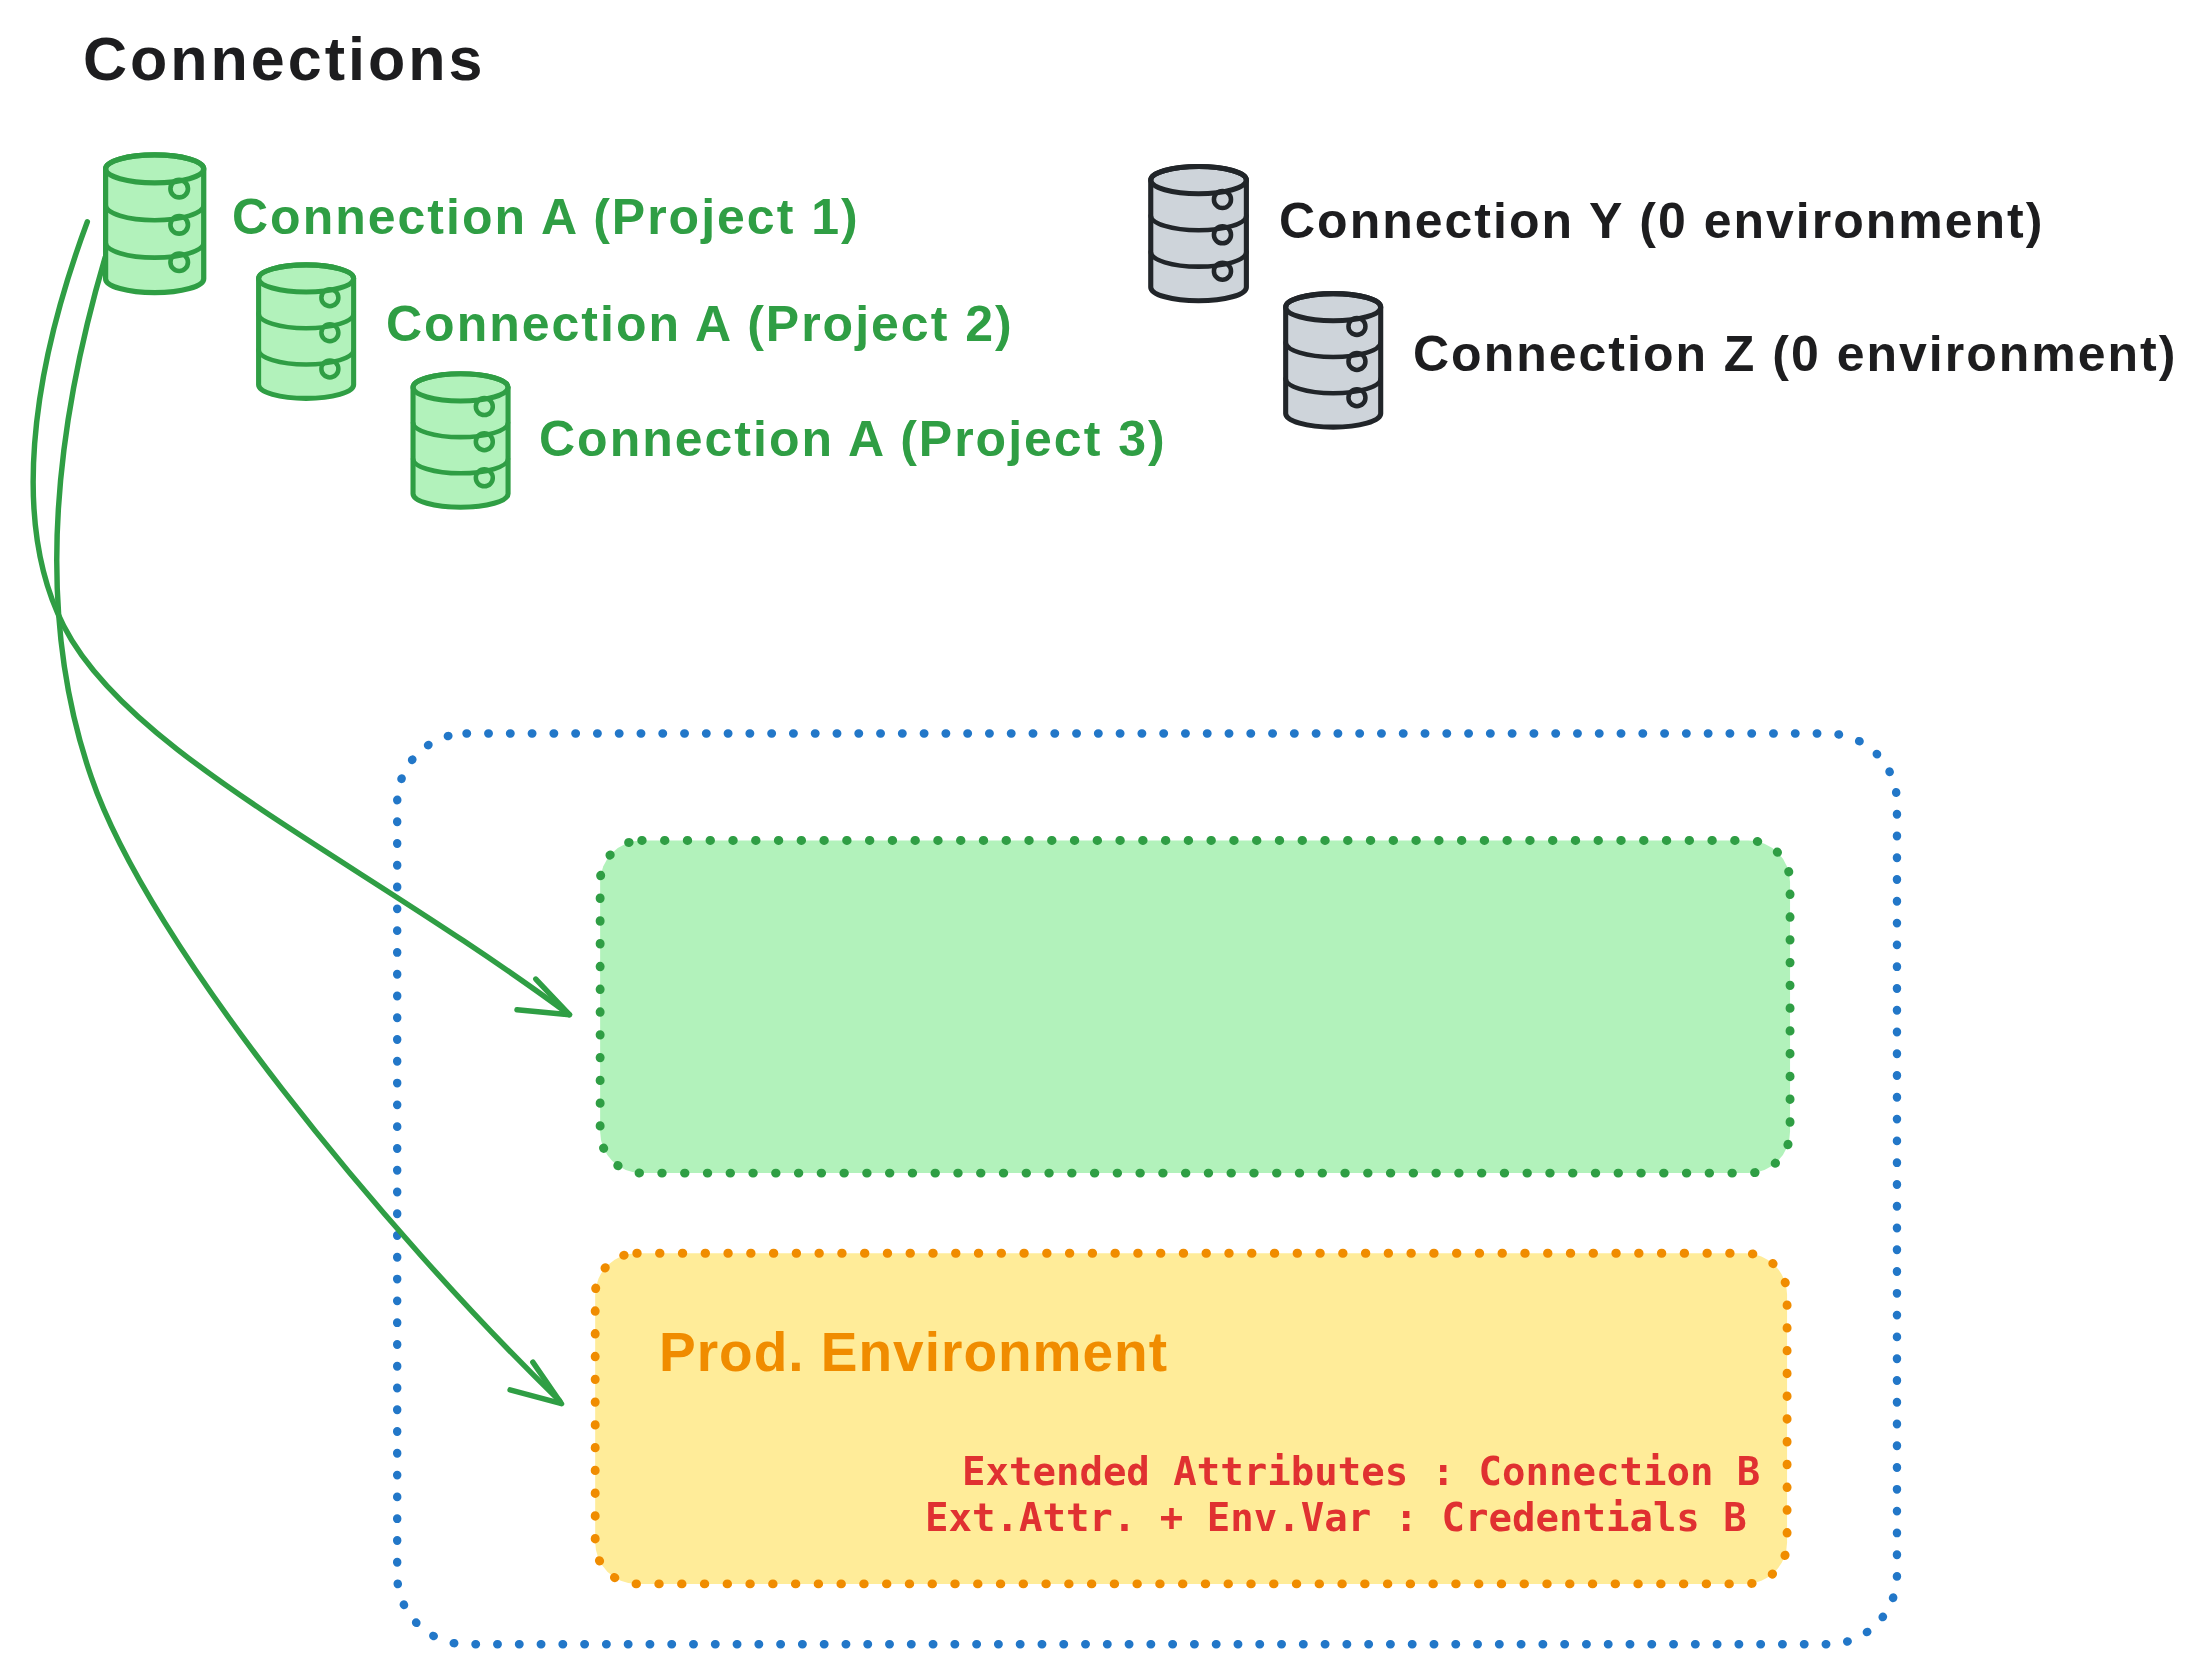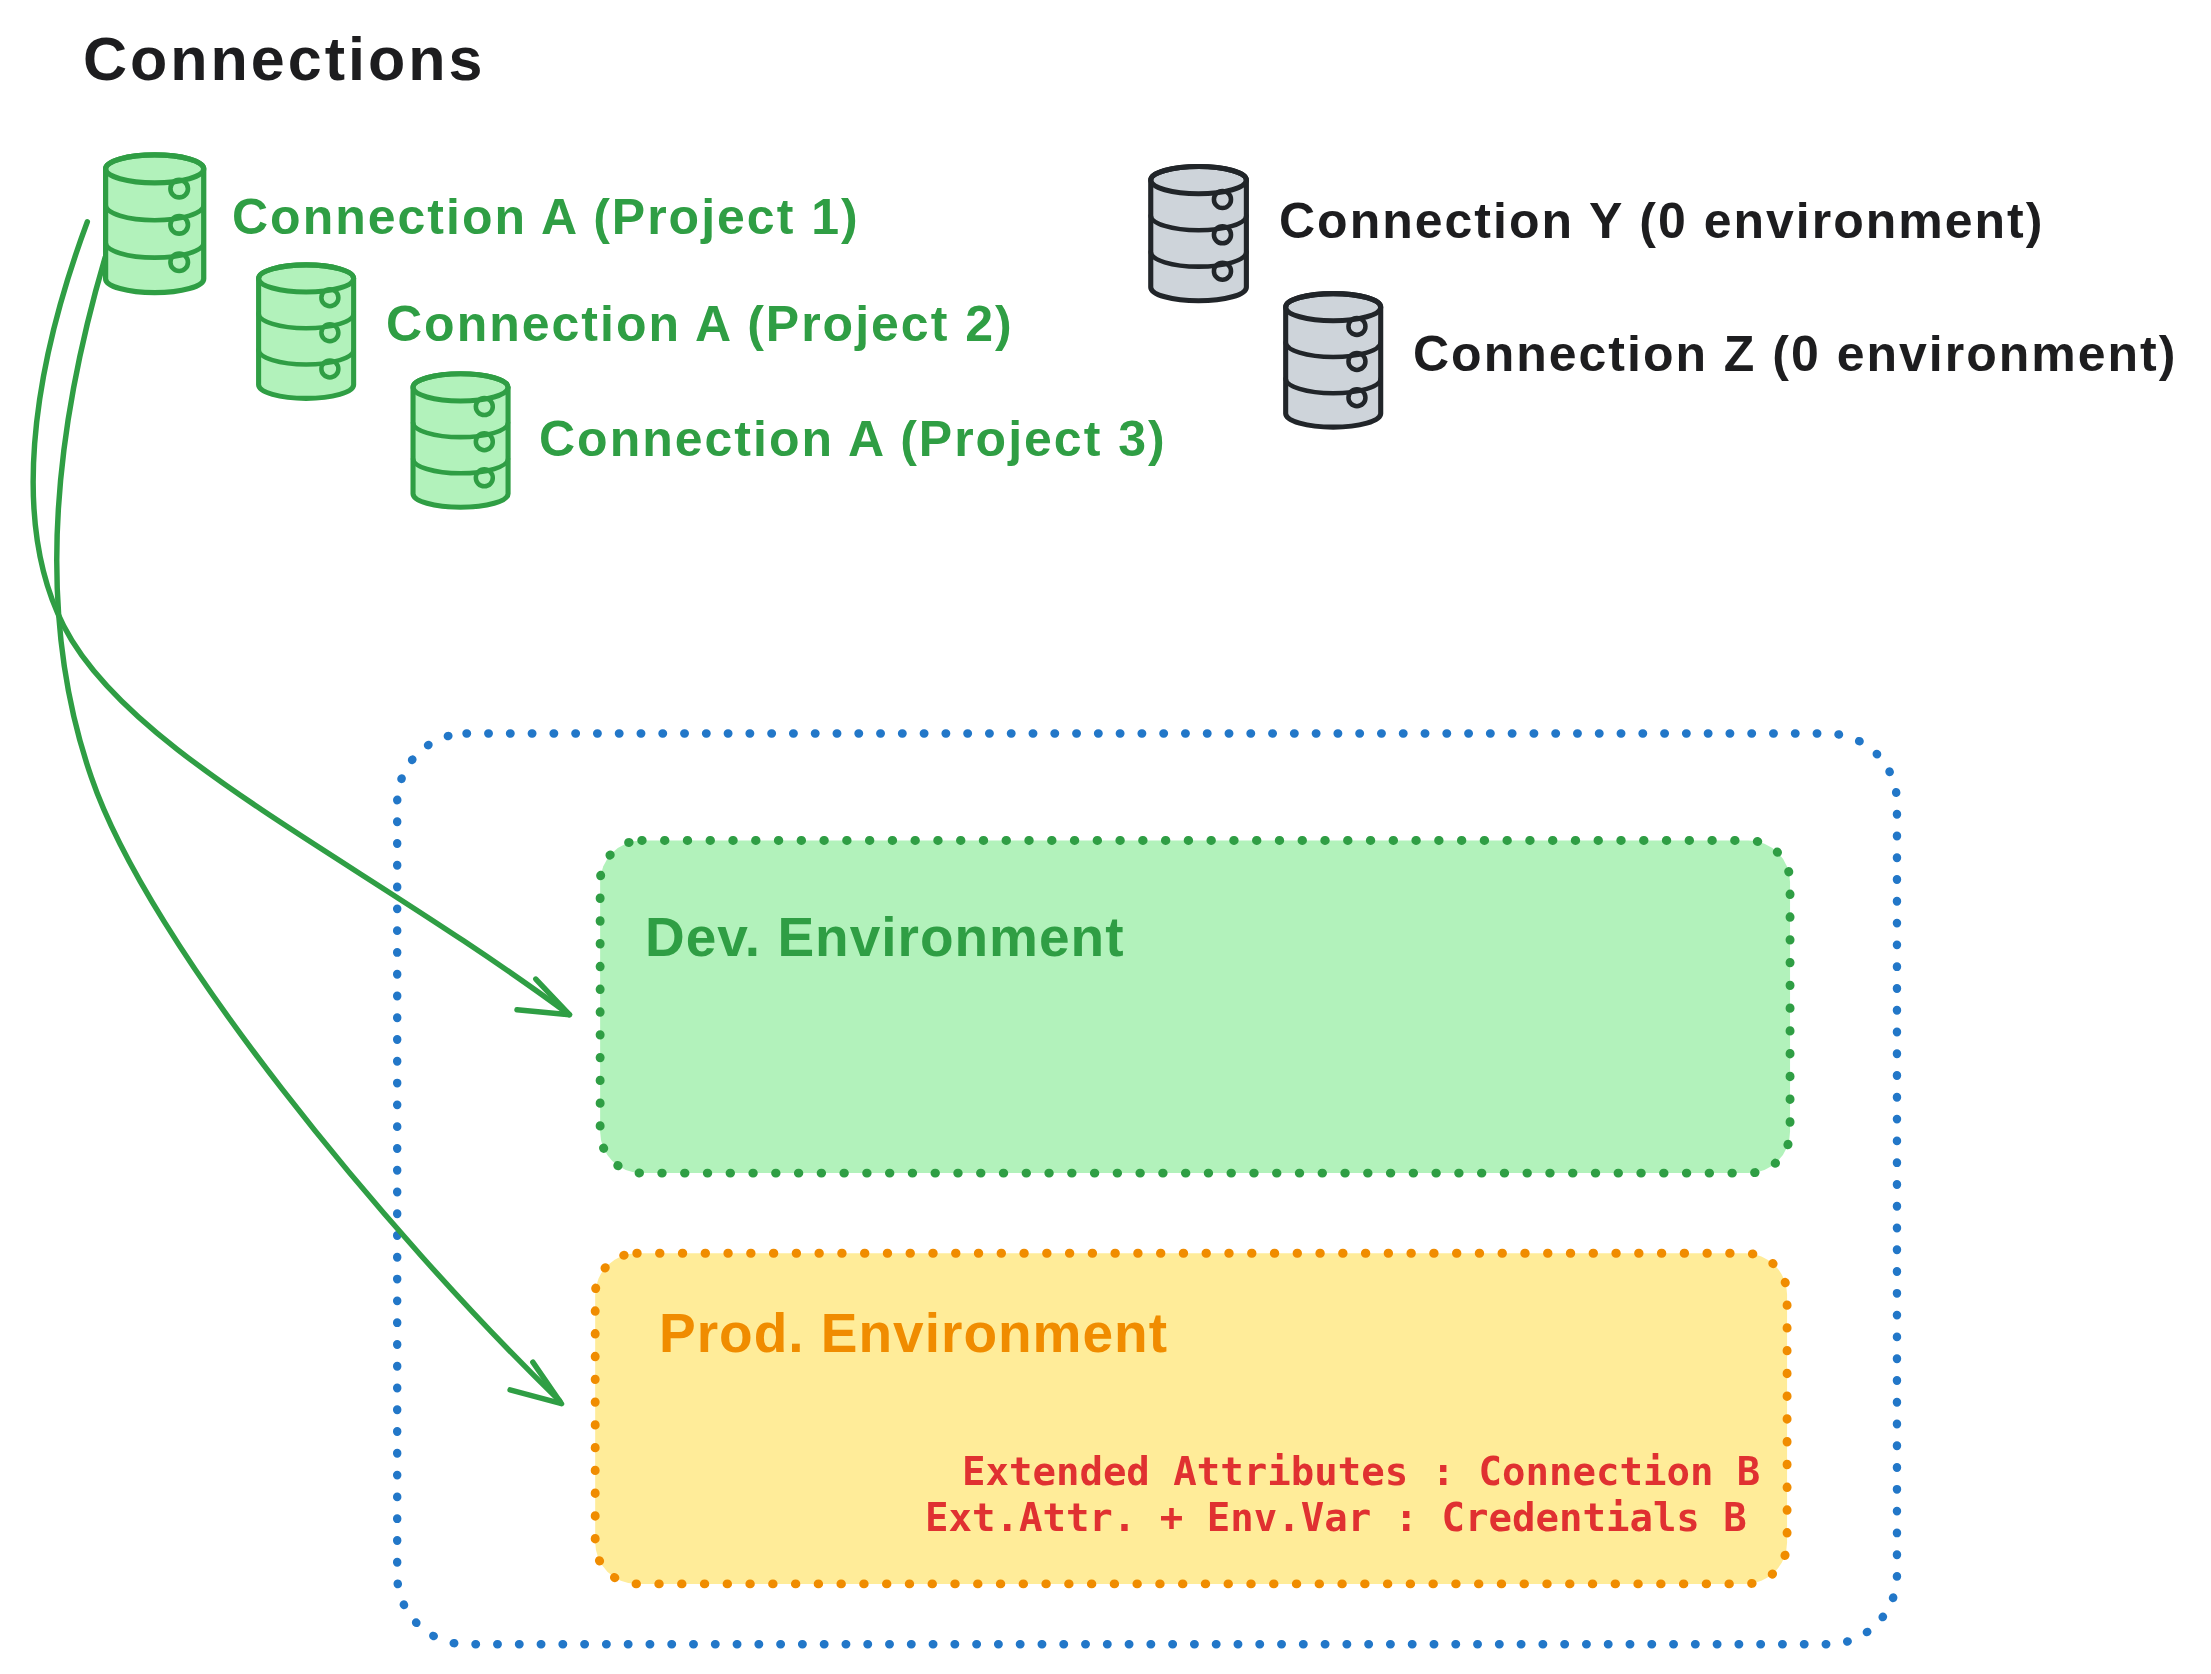--- a/index.html
+++ b/index.html
@@ -11,21 +11,21 @@
     font-family:"Liberation Sans", sans-serif;
   }
   .abs{position:absolute;white-space:nowrap;line-height:1.1;}
   .hand{font-family:"Liberation Sans", sans-serif;font-weight:700;}
   .mono{font-family:"DejaVu Sans Mono", monospace;font-weight:700;}
   .title{font-size:61px;letter-spacing:3px;color:#1d1d1f;}
   .green-label{font-size:50px;letter-spacing:2px;color:#2f9e44;}
   .gray-label{font-size:50px;letter-spacing:2px;color:#1d1d1f;}
   .project-title{font-size:63px;letter-spacing:2px;color:#2277c8;}
   .env-title-dev{font-size:55px;letter-spacing:1px;color:#2f9e44;}
-  .env-title-prod{font-size:55px;letter-spacing:1px;color:#f08c00;}
+  .env-title-prod{font-size:55px;letter-spacing:1px;color:#f08c00;margin-top:19px;}
   .dev-map{font-size:39px;color:#2f9e44;}
   .prod-map{font-size:39px;color:#e03131;line-height:46px;}
   svg.layer{position:absolute;left:0;top:0;width:2212px;height:1674px;pointer-events:none;}
   .db-green{--db-stroke:#2f9e44;--db-fill:#b2f2bb;}
   .db-gray{--db-stroke:#212529;--db-fill:#ced4da;}
 </style>
 </head>
 <body>
 
 <div id="canvas">
@@ -70,20 +70,19 @@
   <div class="abs hand title" style="left:83px;top:26px;">Connections</div>
 
   <div class="abs hand green-label" style="left:232px;top:190px;">Connection A (Project 1)</div>
   <div class="abs hand green-label" style="left:386px;top:297px;">Connection A (Project 2)</div>
   <div class="abs hand green-label" style="left:539px;top:412px;">Connection A (Project 3)</div>
 
   <div class="abs hand gray-label" style="left:1279px;top:194px;">Connection Y (0 environment)</div>
   <div class="abs hand gray-label" style="left:1413px;top:327px;">Connection Z (0 environment)</div>
 
 
-  <div class="abs hand env-title-dev" style="left:645px;top:907px;">Dev. Environment</div>
 
   <div class="abs hand env-title-prod" style="left:659px;top:1303px;">Prod. Environment</div>
   <div class="abs mono prod-map" style="left:962px;top:1449px;">Extended Attributes : Connection B</div>
   <div class="abs mono prod-map" style="left:925px;top:1495px;">Ext.Attr. + Env.Var : Credentials B</div>
 
 </div>
 
 
 </body></html>

